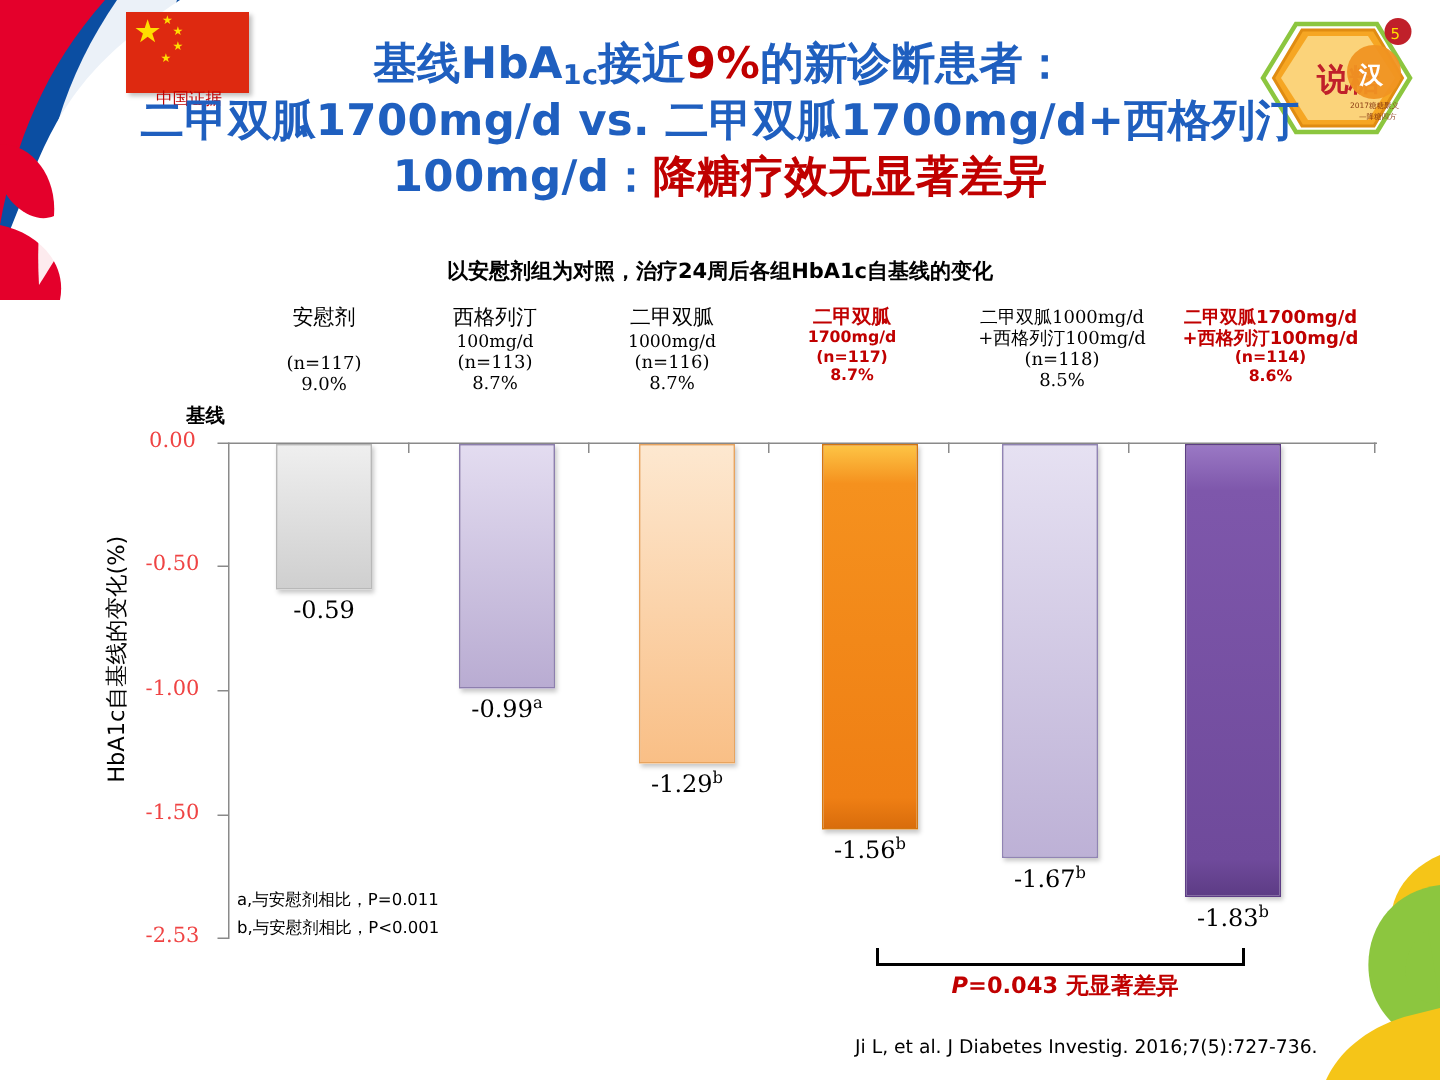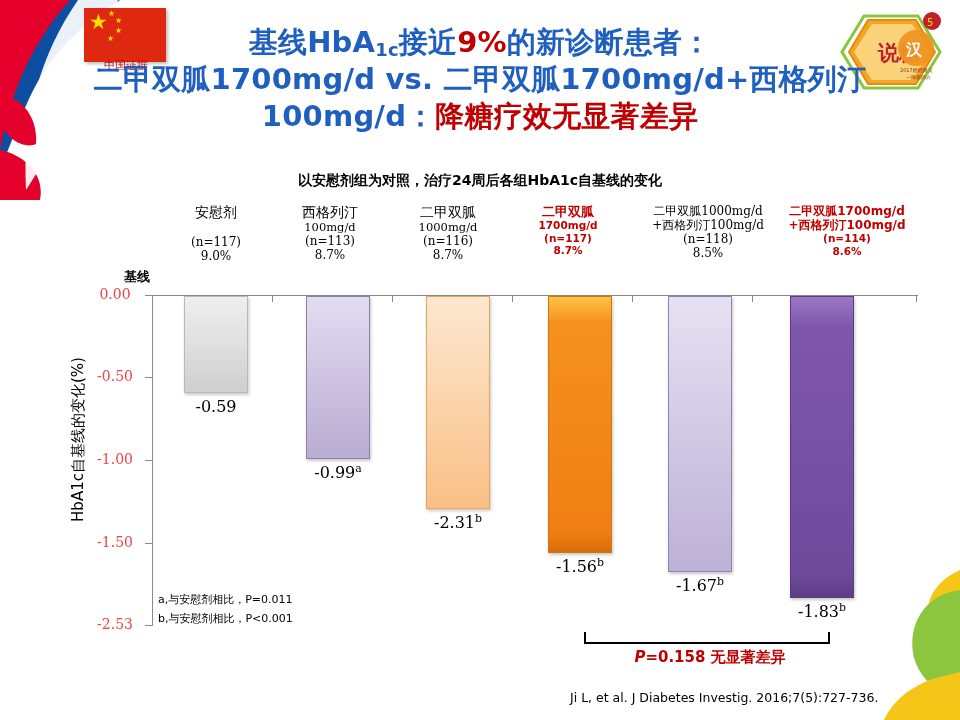--- a/index.html
+++ b/index.html
@@ -222,36 +222,36 @@
   <div class="bar" style="left:184px;top:296px;width:64px;height:97px;
               background:linear-gradient(to bottom,#efefef,#cfcfcf);border:1px solid #b8b8b8;"></div>
   <div class="blabel" style="left:174px;top:396px;width:84px;"><span>-0.59</span><sup></sup></div>
 
   <div class="bar" style="left:306px;top:296px;width:64px;height:163px;
               background:linear-gradient(to bottom,#e3dcf0,#b9acd2);border:1px solid #8d7fae;"></div>
   <div class="blabel" style="left:296px;top:462px;width:84px;"><span>-0.99</span><sup>a</sup></div>
 
   <div class="bar" style="left:426px;top:296px;width:64px;height:213px;
               background:linear-gradient(to bottom,#fde8d0,#f9bf86);border:1px solid #e8a45f;"></div>
-  <div class="blabel" style="left:416px;top:512px;width:84px;"><span>-2.31</span><sup>b</sup></div>
+  <div class="blabel" style="left:416px;top:512px;width:84px;"><span>-1.29</span><sup>b</sup></div>
 
   <div class="bar" style="left:548px;top:296px;width:64px;height:257px;
               background:linear-gradient(to bottom,#fdc445 0%,#f5911e 10%,#ef7f14 92%,#d96d0c 100%);
               border:1px solid #d4760f;"></div>
   <div class="blabel" style="left:538px;top:556px;width:84px;"><span>-1.56</span><sup>b</sup></div>
 
   <div class="bar" style="left:668px;top:296px;width:64px;height:276px;
               background:linear-gradient(to bottom,#e6e1f2,#bdb1d6);border:1px solid #9184b4;"></div>
   <div class="blabel" style="left:658px;top:575px;width:84px;"><span>-1.67</span><sup>b</sup></div>
 
   <div class="bar" style="left:790px;top:296px;width:64px;height:302px;
               background:linear-gradient(to bottom,#9a78c4 0%,#7e57ab 10%,#6f4a9b 92%,#5d3c85 100%);
               border:1px solid #5d3c85;"></div>
   <div class="blabel" style="left:780px;top:601px;width:84px;"><span>-1.83</span><sup>b</sup></div>
 
   <div class="fn" style="top:592px">a,与安慰剂相比，P=0.011</div>
   <div class="fn" style="top:611px">b,与安慰剂相比，P&lt;0.001</div>
 
   <div class="brk"></div>
-  <div class="pval"><i>P</i><span>=0.158 无显著差异</span></div>
+  <div class="pval"><i>P</i><span>=0.043 无显著差异</span></div>
 </div>
 
 <div class="cite">Ji L, et al. J Diabetes Investig. 2016;7(5):727-736.</div>
 
 </body></html>

